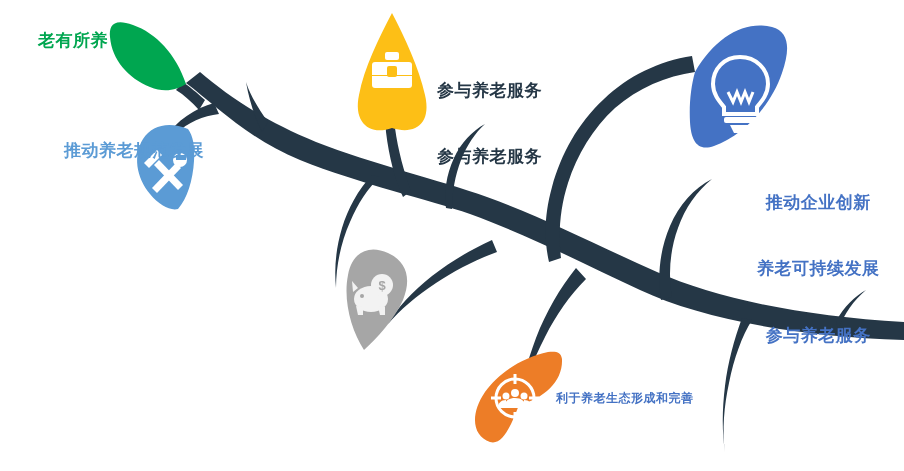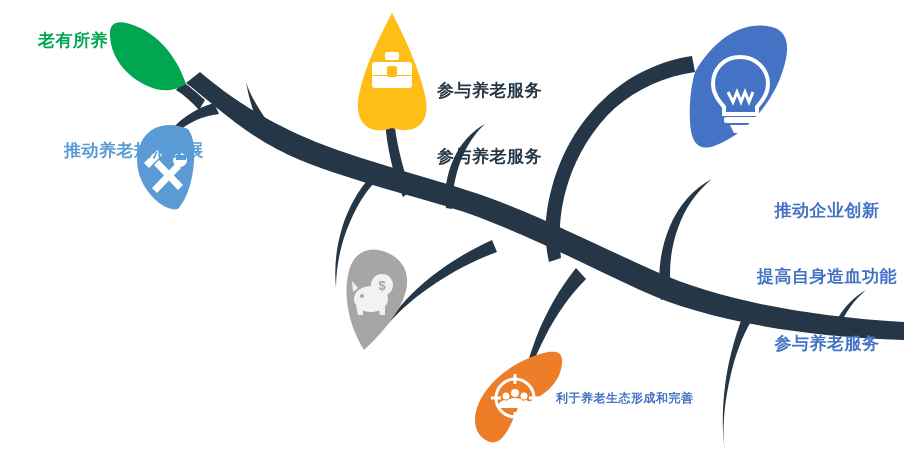--- a/index.html
+++ b/index.html
@@ -29,21 +29,21 @@
     font-weight: bold;
     white-space: pre;
     line-height: 1.30;
     letter-spacing: 0.5px;
     text-align: center;
   }
   .lbl-green   { color: #00a650; font-size: 17px; left: 38px;  top: 30px;  }
   .lbl-ltblue  { color: #5b9bd5; font-size: 17px; left: 16px;  top: 140px; margin-left: 48px; }
   .lbl-dark    { color: #253746; font-size: 17px; left: 437px; top: 36px;  }
   .lbl-gray    { color: #a6a6a6; font-size: 17px; left: 143px; top: 268px; }
-  .lbl-blue3   { color: #4472c4; font-size: 17px; left: 757px; top: 156px; }
+  .lbl-blue3   { color: #4472c4; font-size: 17px; left: 757px; top: 148px; }
   .lbl-orange-txt { color: #4472c4; font-size: 12px; left: 556px; top: 391px; }
   .lbl-line { display: block; }
 </style>
 </head>
 <body>
 
 <div id="canvas">
 
   <svg id="diagram-svg" viewBox="0 0 904 471" xmlns="http://www.w3.org/2000/svg">
 
@@ -230,20 +230,20 @@
 
   <div class="label lbl-ltblue">推动养老规范发展</div>
 
   <div class="label lbl-dark">
     <span class="lbl-line">参与养老服务</span>
     <span class="lbl-line">参与养老服务</span>
   </div>
 
   <div class="label lbl-blue3">
     <span class="lbl-line">推动企业创新</span>
-    <span class="lbl-line">提高自身造血功能</span>
+    <span class="lbl-line">养老可持续发展</span>
     <span class="lbl-line">参与养老服务</span>
   </div>
 
 
   <div class="label lbl-orange-txt">利于养老生态形成和完善</div>
 
 </div>
 
 </body></html>

